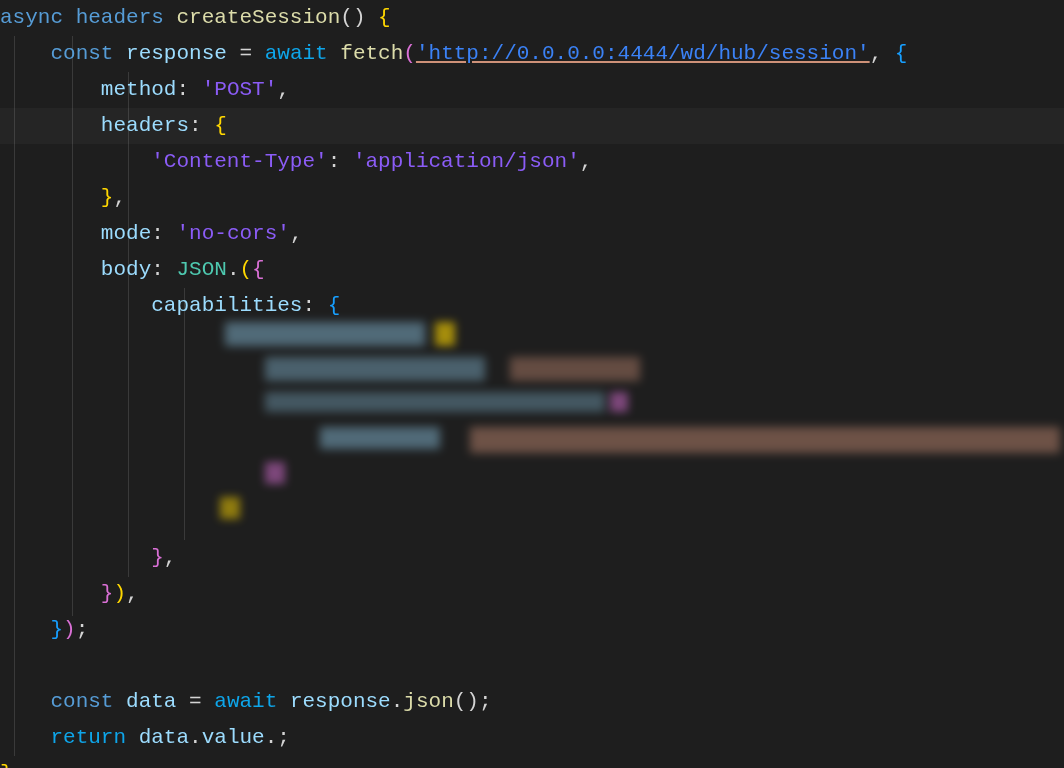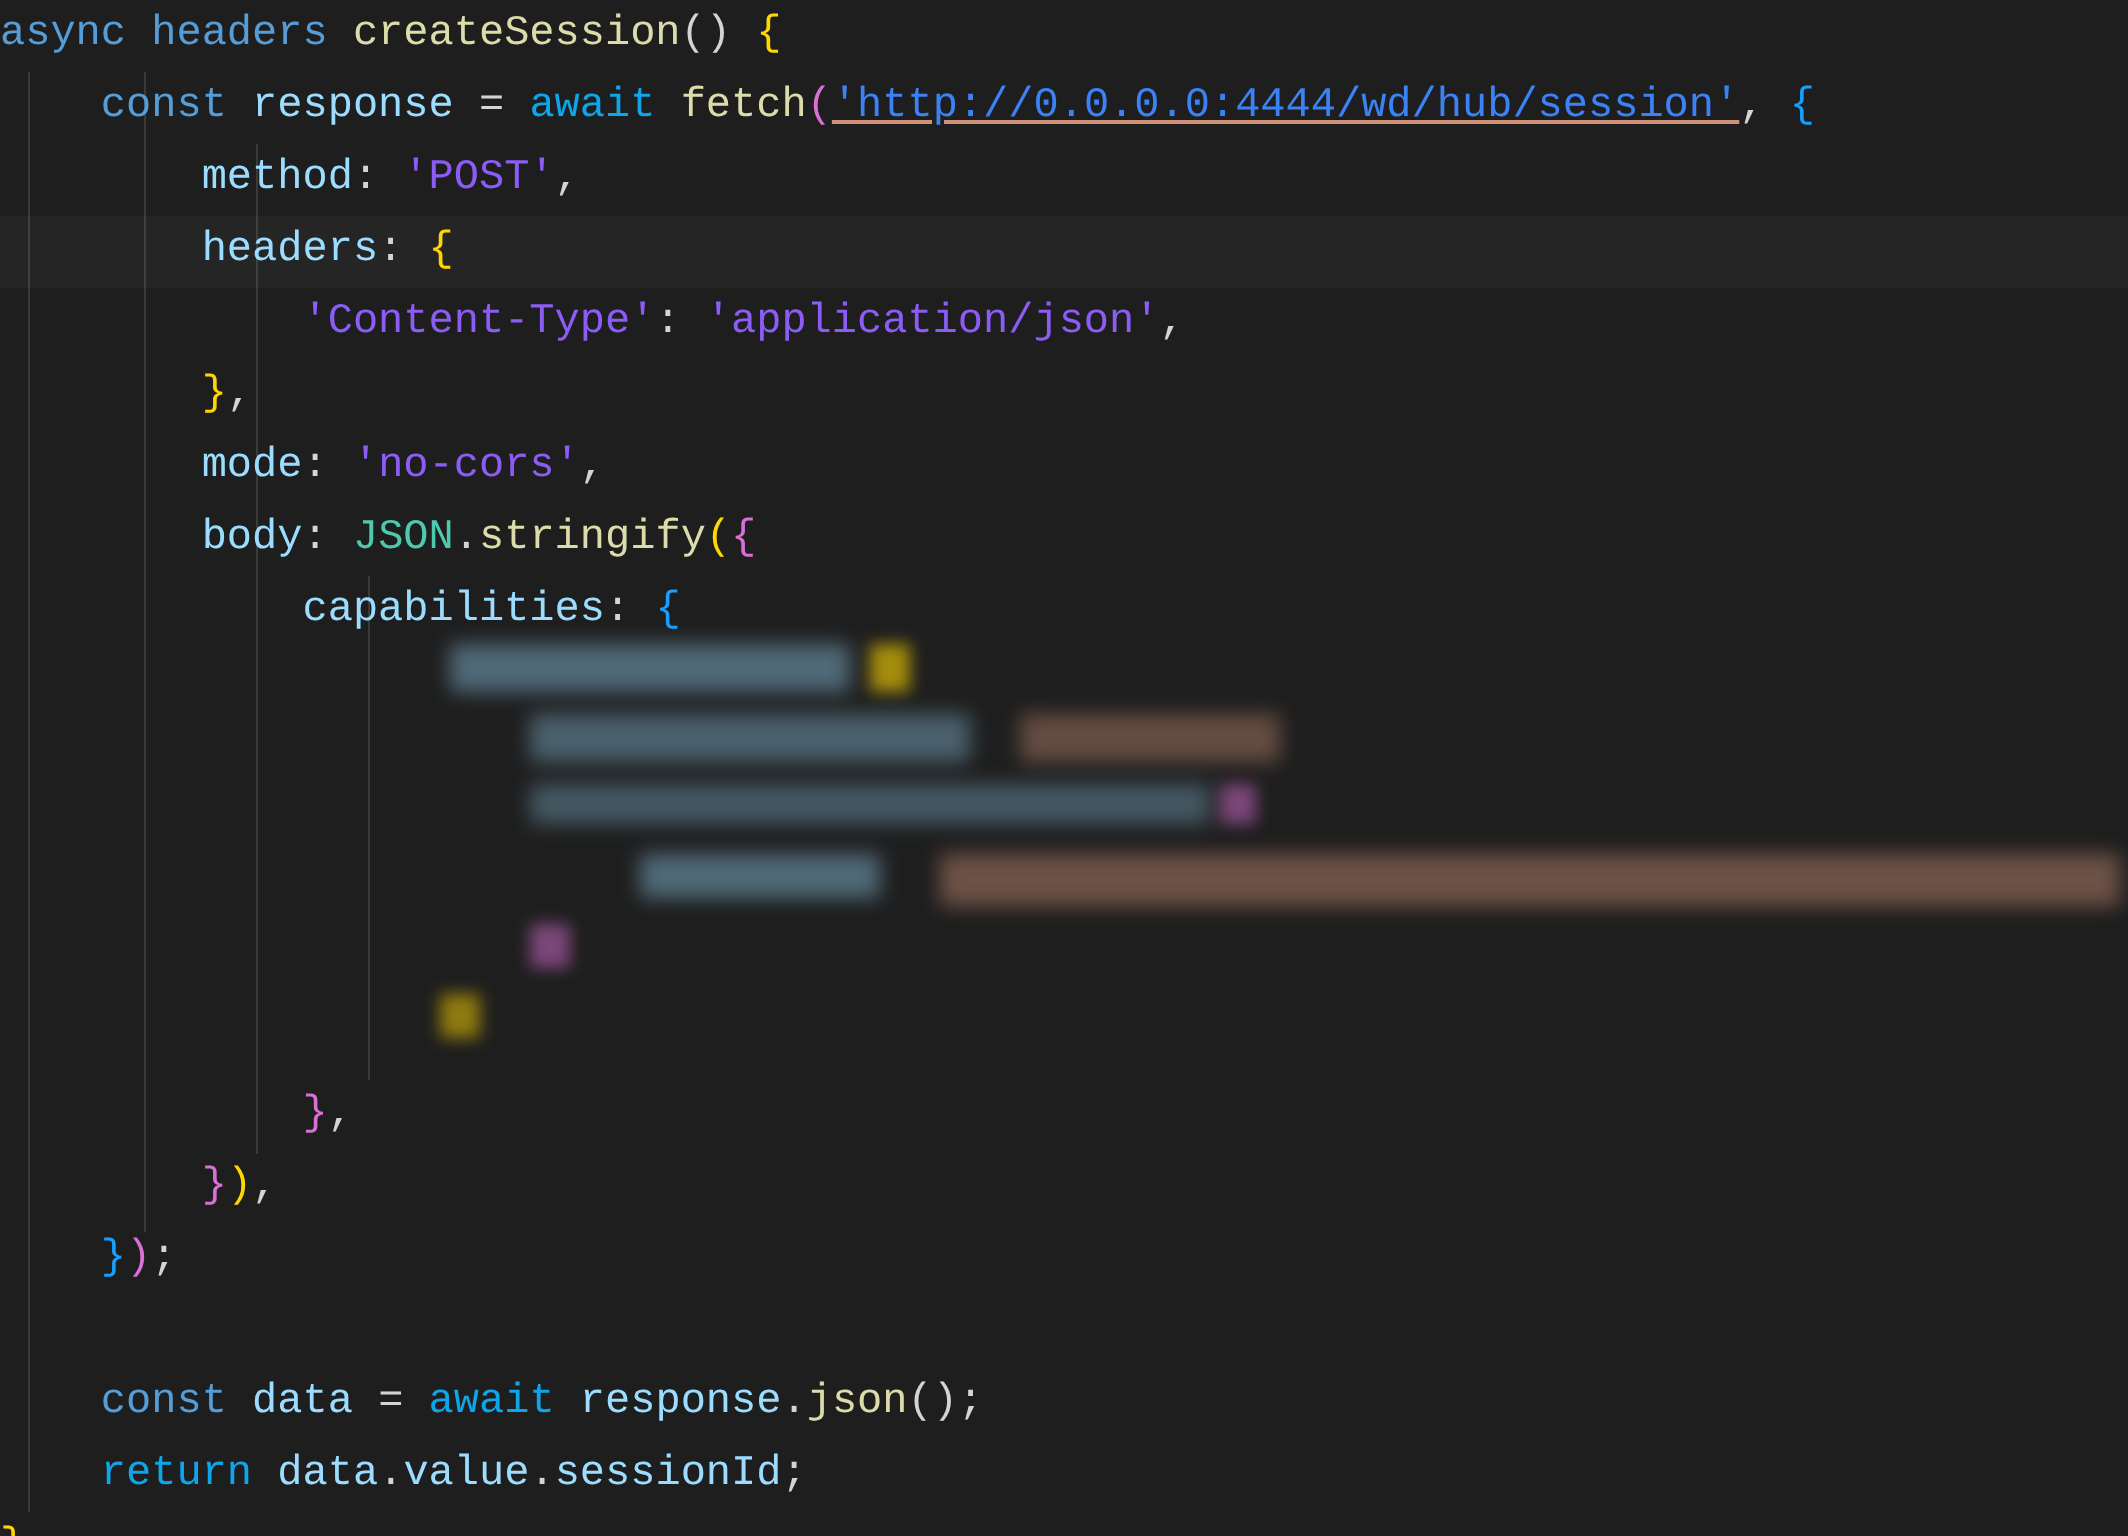--- a/index.html
+++ b/index.html
@@ -96,42 +96,42 @@
   <div class="line"><span class="plain">        </span><span class="prop">method</span><span class="plain">: </span><span class="str">'POST'</span><span class="plain">,</span></div>
 
   <div class="line line-highlight"><span class="plain">        </span><span class="prop">headers</span><span class="plain">: </span><span class="brace-yellow">{</span></div>
 
   <div class="line"><span class="plain">            </span><span class="str">'Content-Type'</span><span class="plain">: </span><span class="str">'application/json'</span><span class="plain">,</span></div>
 
   <div class="line"><span class="plain">        </span><span class="brace-yellow">}</span><span class="plain">,</span></div>
 
   <div class="line"><span class="plain">        </span><span class="prop">mode</span><span class="plain">: </span><span class="str">'no-cors'</span><span class="plain">,</span></div>
 
-  <div class="line"><span class="plain">        </span><span class="prop">body</span><span class="plain">: </span><span class="obj">JSON</span><span class="plain">.</span><span class="fn">stringify</span><span class="brace-yellow">(</span><span class="brace-purple">{</span></div>
+  <div class="line"><span class="plain">        </span><span class="prop">body</span><span class="plain">: </span><span class="obj">JSON</span><span class="plain">.</span><span class="brace-yellow">(</span><span class="brace-purple">{</span></div>
 
   <div class="line"><span class="plain">            </span><span class="prop">capabilities</span><span class="plain">: </span><span class="brace-blue">{</span></div>
 
   <div class="line"></div>
   <div class="line"></div>
   <div class="line"></div>
   <div class="line"></div>
   <div class="line"></div>
   <div class="line"></div>
 
   <div class="line"><span class="plain">            </span><span class="brace-purple">}</span><span class="plain">,</span></div>
 
   <div class="line"><span class="plain">        </span><span class="brace-purple">}</span><span class="brace-yellow">)</span><span class="plain">,</span></div>
 
   <div class="line"><span class="plain">    </span><span class="brace-blue">}</span><span class="brace-purple">)</span><span class="plain">;</span></div>
 
   <div class="line"></div>
 
   <div class="line"><span class="plain">    </span><span class="kw">const</span><span class="plain"> </span><span class="prop">data</span><span class="plain"> = </span><span class="kw-purple">await</span><span class="plain"> </span><span class="prop">response</span><span class="plain">.</span><span class="fn">json</span><span class="plain">();</span></div>
 
-  <div class="line"><span class="plain">    </span><span class="kw-purple">return</span><span class="plain"> </span><span class="prop">data</span><span class="plain">.</span><span class="prop">value</span><span class="plain">.</span><span class="prop">sessionId</span><span class="plain">;</span></div>
+  <div class="line"><span class="plain">    </span><span class="kw-purple">return</span><span class="plain"> </span><span class="prop">data</span><span class="plain">.</span><span class="prop">value</span><span class="plain">.</span><span class="plain">;</span></div>
 
   <div class="line"><span class="brace-yellow">}</span></div>
 
   <div class="pixelated-region">
     <div class="pixel-block px1"></div>
     <div class="pixel-block px2"></div>
     <div class="pixel-block px3"></div>
     <div class="pixel-block px4"></div>
     <div class="pixel-block px5"></div>
     <div class="pixel-block px5b"></div>

